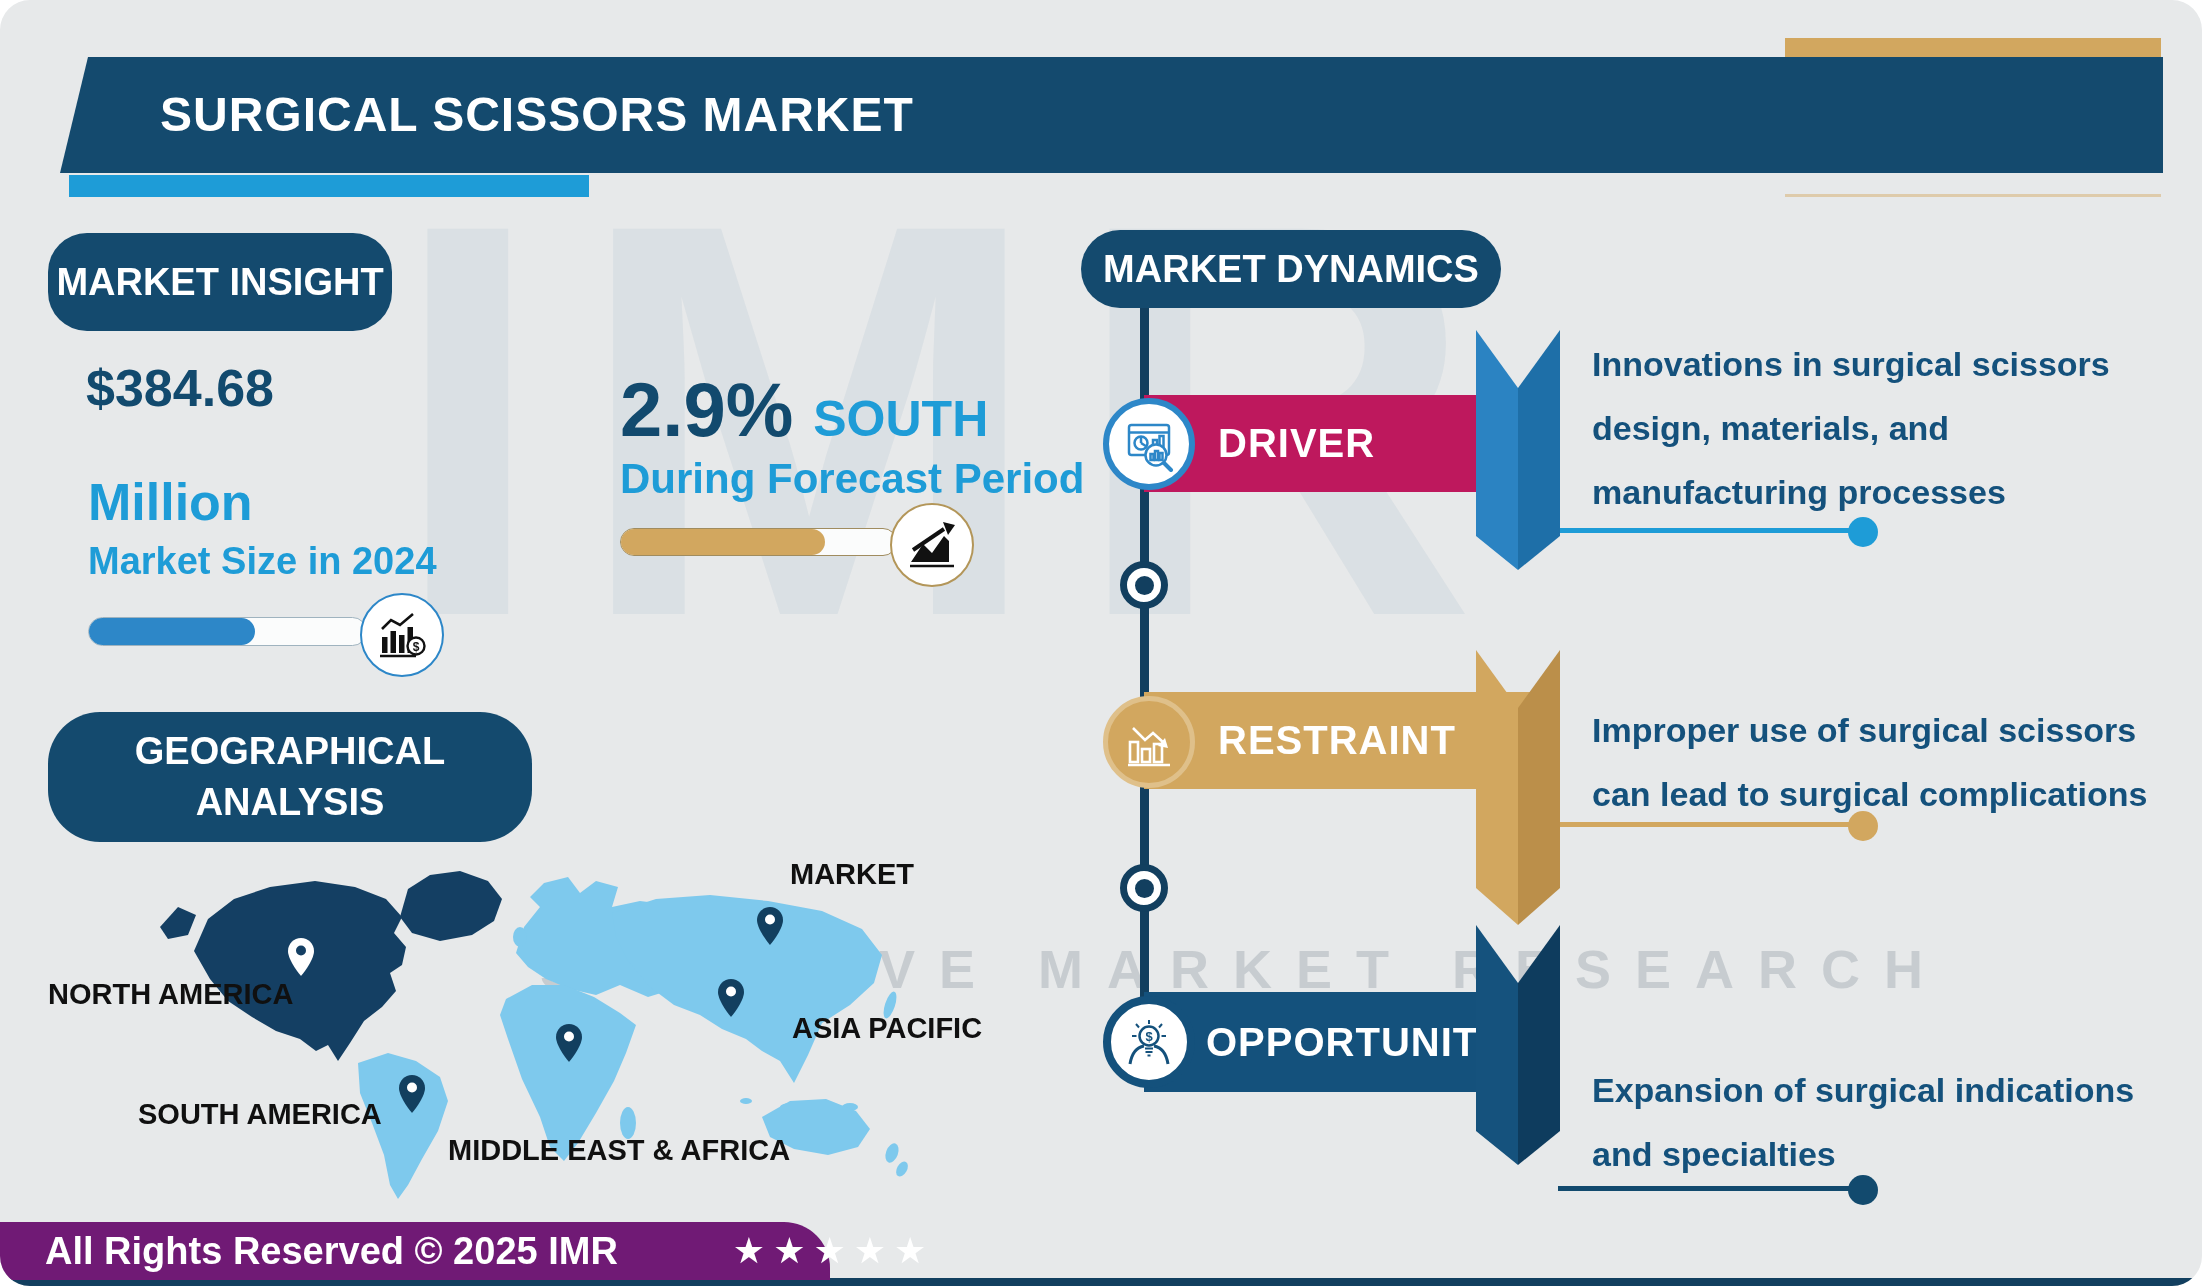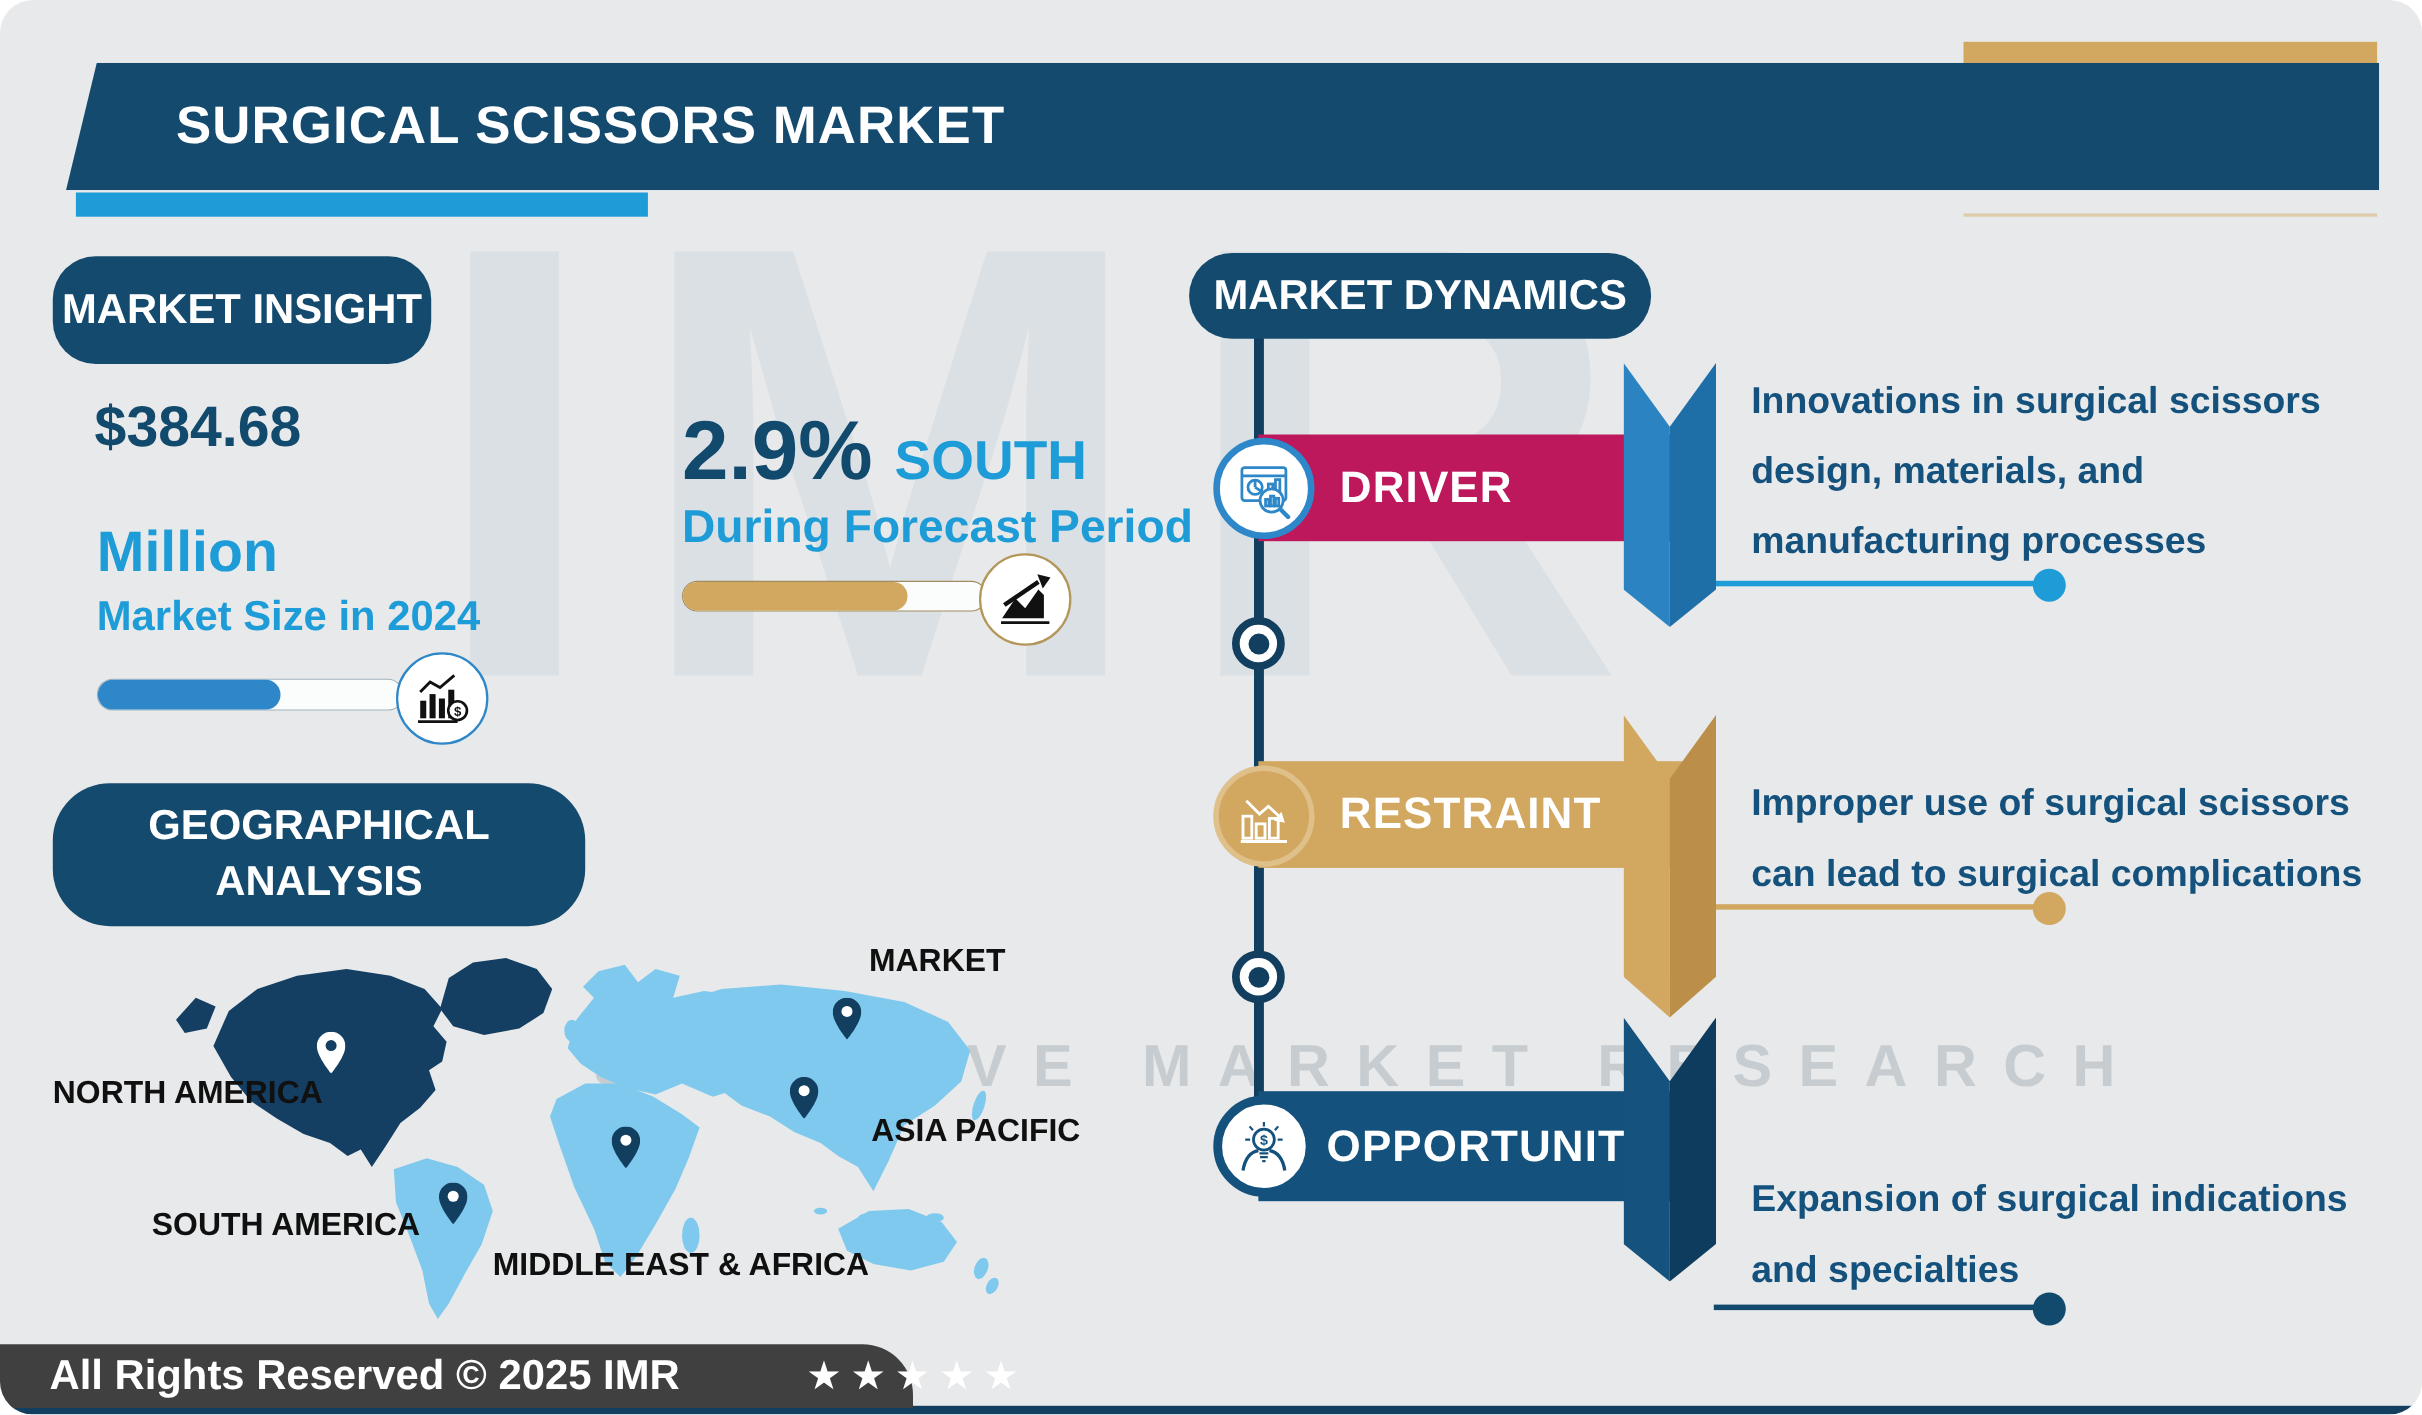--- a/index.html
+++ b/index.html
@@ -45,21 +45,21 @@
   .node{position:absolute;width:48px;height:48px;border-radius:50%;background:#ffffff;border:7px solid #123f5f;box-sizing:border-box;display:flex;align-items:center;justify-content:center;z-index:6;}
   .node-dot{width:19px;height:19px;border-radius:50%;background:#123f5f;}
   .dyn-bar{position:absolute;left:1144px;width:416px;display:flex;align-items:center;z-index:5;}
   .dyn-label{color:#ffffff;font-weight:bold;font-size:40px;letter-spacing:1px;}
   .dyn-circle{position:absolute;width:92px;height:92px;border-radius:50%;box-sizing:border-box;display:flex;align-items:center;justify-content:center;z-index:7;}
   .ribbon{position:absolute;left:1476px;width:84px;z-index:6;}
   .dyn-text{position:absolute;left:1592px;width:600px;font-size:34px;font-weight:bold;color:#14517c;line-height:64px;z-index:5;}
   .uline{position:absolute;left:1558px;width:304px;height:5px;z-index:5;}
   .udot{position:absolute;left:1848px;width:30px;height:30px;border-radius:50%;z-index:5;}
   
-  .footer-bar{position:absolute;left:0;top:1222px;width:830px;height:58px;background:#404040;border-top-right-radius:46px;display:flex;align-items:center;z-index:8;}
+  .footer-bar{position:absolute;left:0;top:1222px;width:830px;height:58px;background:#701a75;border-top-right-radius:46px;display:flex;align-items:center;z-index:8;}
   .footer-text{color:#ffffff;font-size:38px;font-weight:bold;margin-left:45px;white-space:nowrap;}
   .footer-stars{color:#ffffff;font-size:36px;letter-spacing:8px;margin-left:115px;white-space:nowrap;}
   .bottom-strip{position:absolute;left:0;top:1278px;width:2202px;height:8px;background:#123f5f;z-index:7;}
 </style>
 </head>
 <body>
 
 <div class="card">
 
   <div class="wm-imr">IMR</div>

